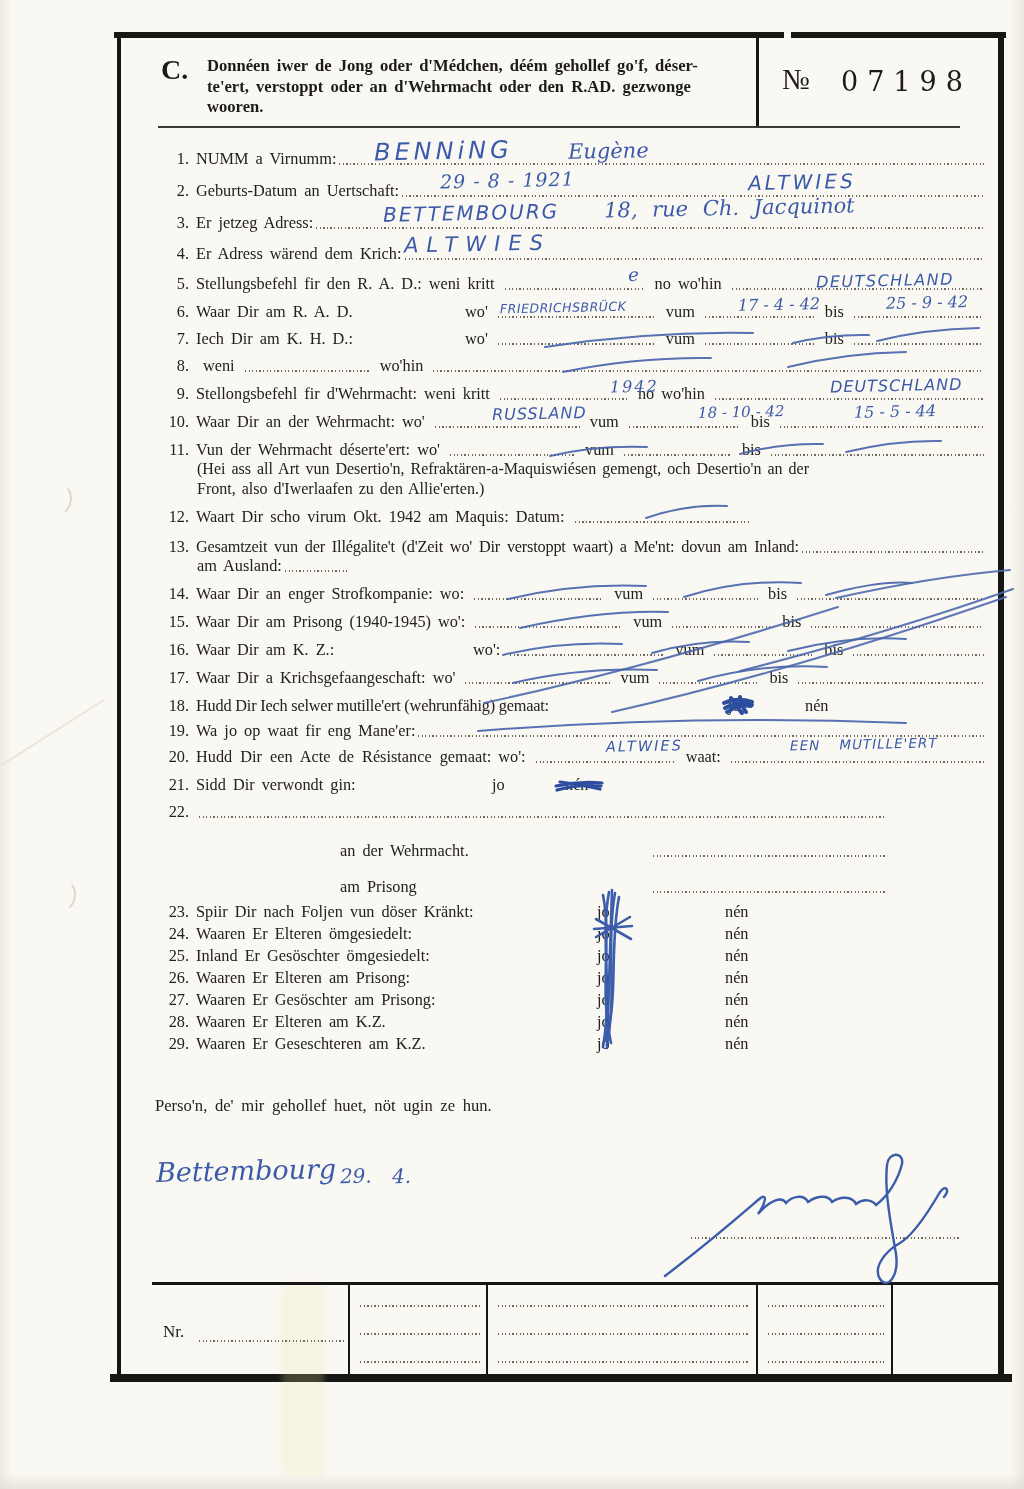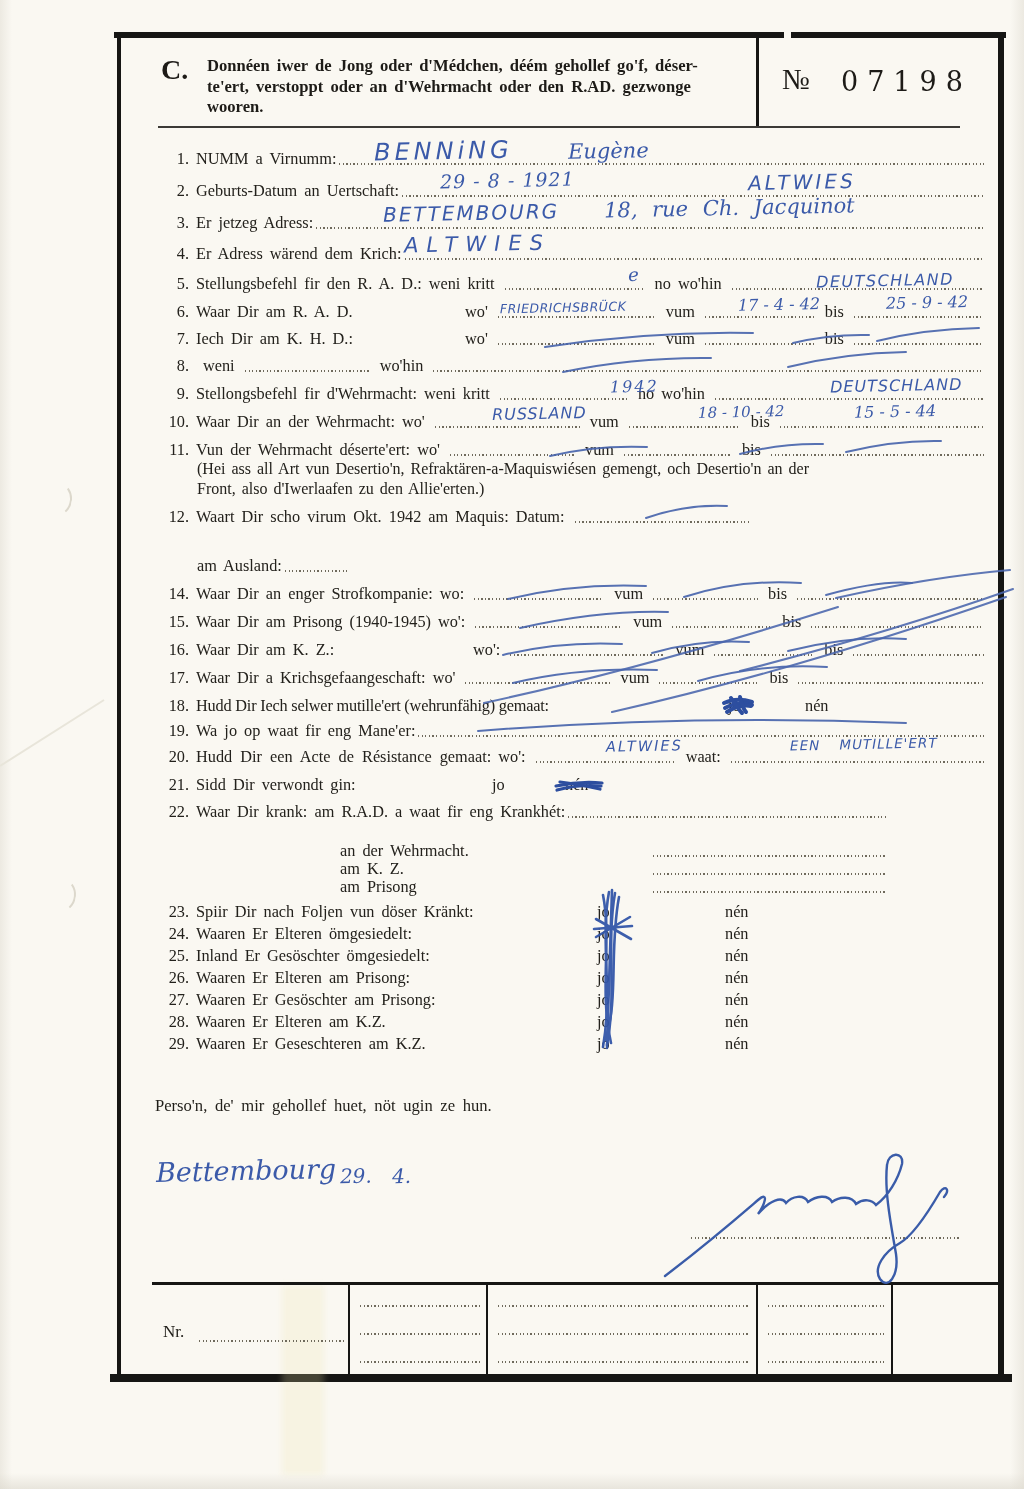--- a/index.html
+++ b/index.html
@@ -156,20 +156,25 @@
   <div class="note" style="top:459px">
     <span style="display:block">(Hei ass all Art vun Desertio'n, Refraktären-a-Maquiswiésen gemengt, och Desertio'n an der</span>
     <span style="display:block">Front, also d'Iwerlaafen zu den Allie'erten.)</span>
   </div>
   <div class="row" style="top:507px">
     <span class="num">12.</span>
     <span class="lbl">Waart Dir scho virum Okt. 1942 am Maquis:</span>
     <span class="w">Datum:</span>
     <span class="seg" style="width:175px"></span>
   </div>
+  <div class="row" style="top:537px">
+    <span class="num">13.</span>
+    <span class="lbl" style="letter-spacing:-0.2px">Gesamtzeit vun der Illégalite't (d'Zeit wo' Dir verstoppt waart) a Me'nt: dovun am Inland:</span>
+    <span class="fill"></span>
+  </div>
   <div class="row" style="top:556px;left:197px;width:220px">
     <span class="lbl">am Ausland:</span>
     <span class="seg" style="width:62px"></span>
   </div>
   <div class="row" style="top:584px">
     <span class="num">14.</span>
     <span class="lbl">Waar Dir an enger Strofkompanie:</span>
     <span class="w">wo:</span>
     <span class="seg" style="width:130px"></span>
     <span class="w">vum</span>
@@ -227,29 +232,24 @@
     <span class="fill"></span>
   </div>
   <div class="row" style="top:775px">
     <span class="num">21.</span>
     <span class="lbl">Sidd Dir verwondt gin:</span>
     <span class="jo" style="left:337px">jo</span>
     <span class="nen" style="left:410px">nén</span>
   </div>
   <div class="row" style="top:802px;width:735px">
     <span class="num">22.</span>
-    <span class="lbl">Waar Dir krank: am R.A.D. a waat fir eng Krankhét:</span>
     <span class="fill"></span>
   </div>
   <div class="row" style="top:841px;left:340px;width:550px">
     <span class="lbl" style="width:310px">an der Wehrmacht.</span>
-    <span class="fill"></span>
-  </div>
-  <div class="row" style="top:859px;left:340px;width:550px">
-    <span class="lbl" style="width:310px">am K. Z.</span>
     <span class="fill"></span>
   </div>
   <div class="row" style="top:877px;left:340px;width:550px">
     <span class="lbl" style="width:310px">am Prisong</span>
     <span class="fill"></span>
   </div>
 
   <div class="row" style="top:902px">
     <span class="num">23.</span>
     <span class="lbl">Spiir Dir nach Foljen vun döser Kränkt:</span>

